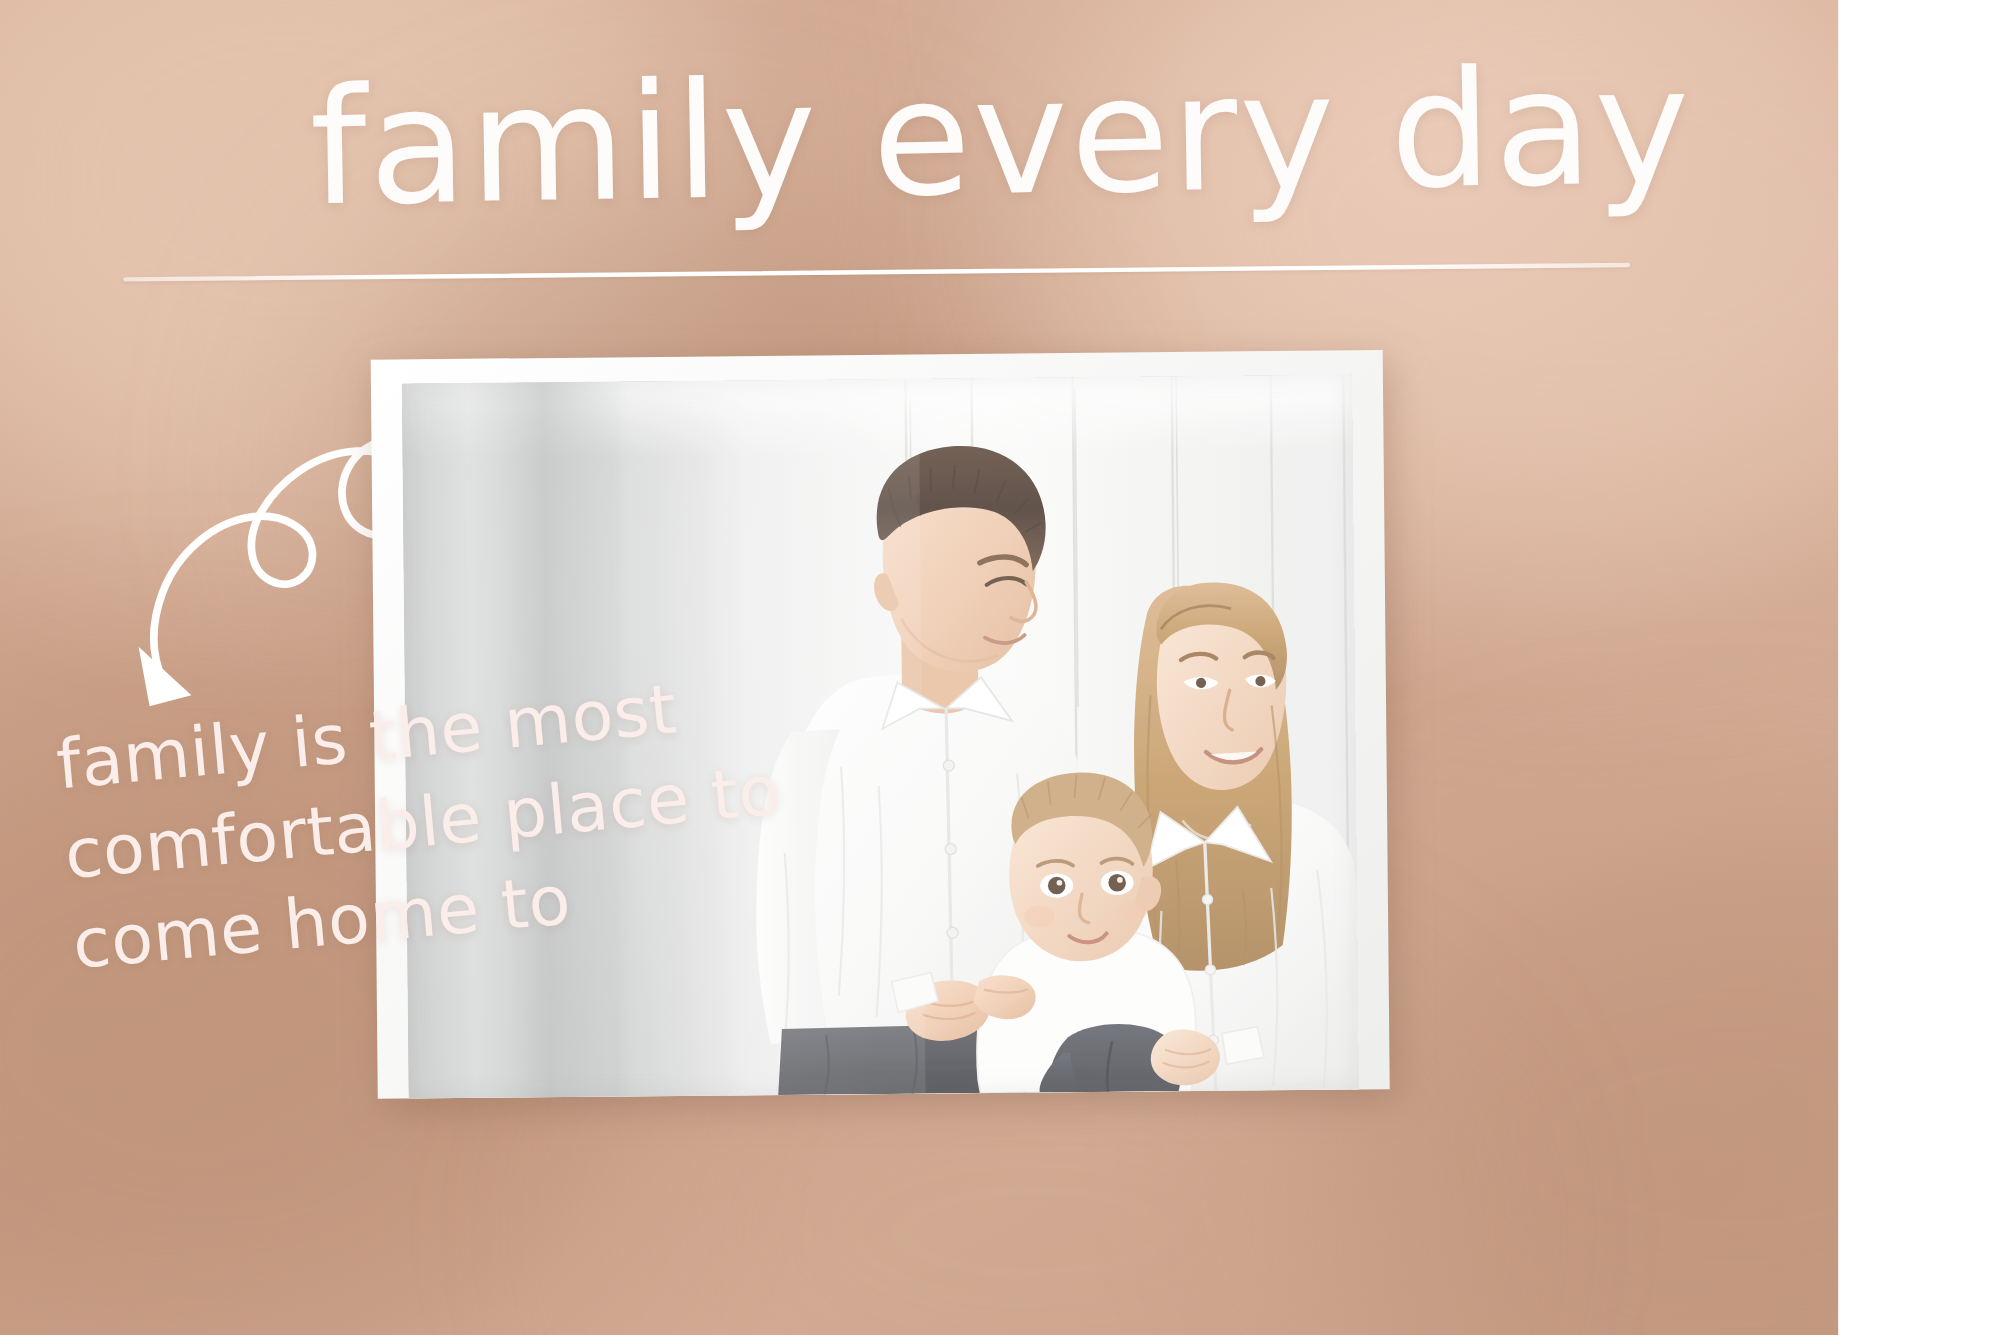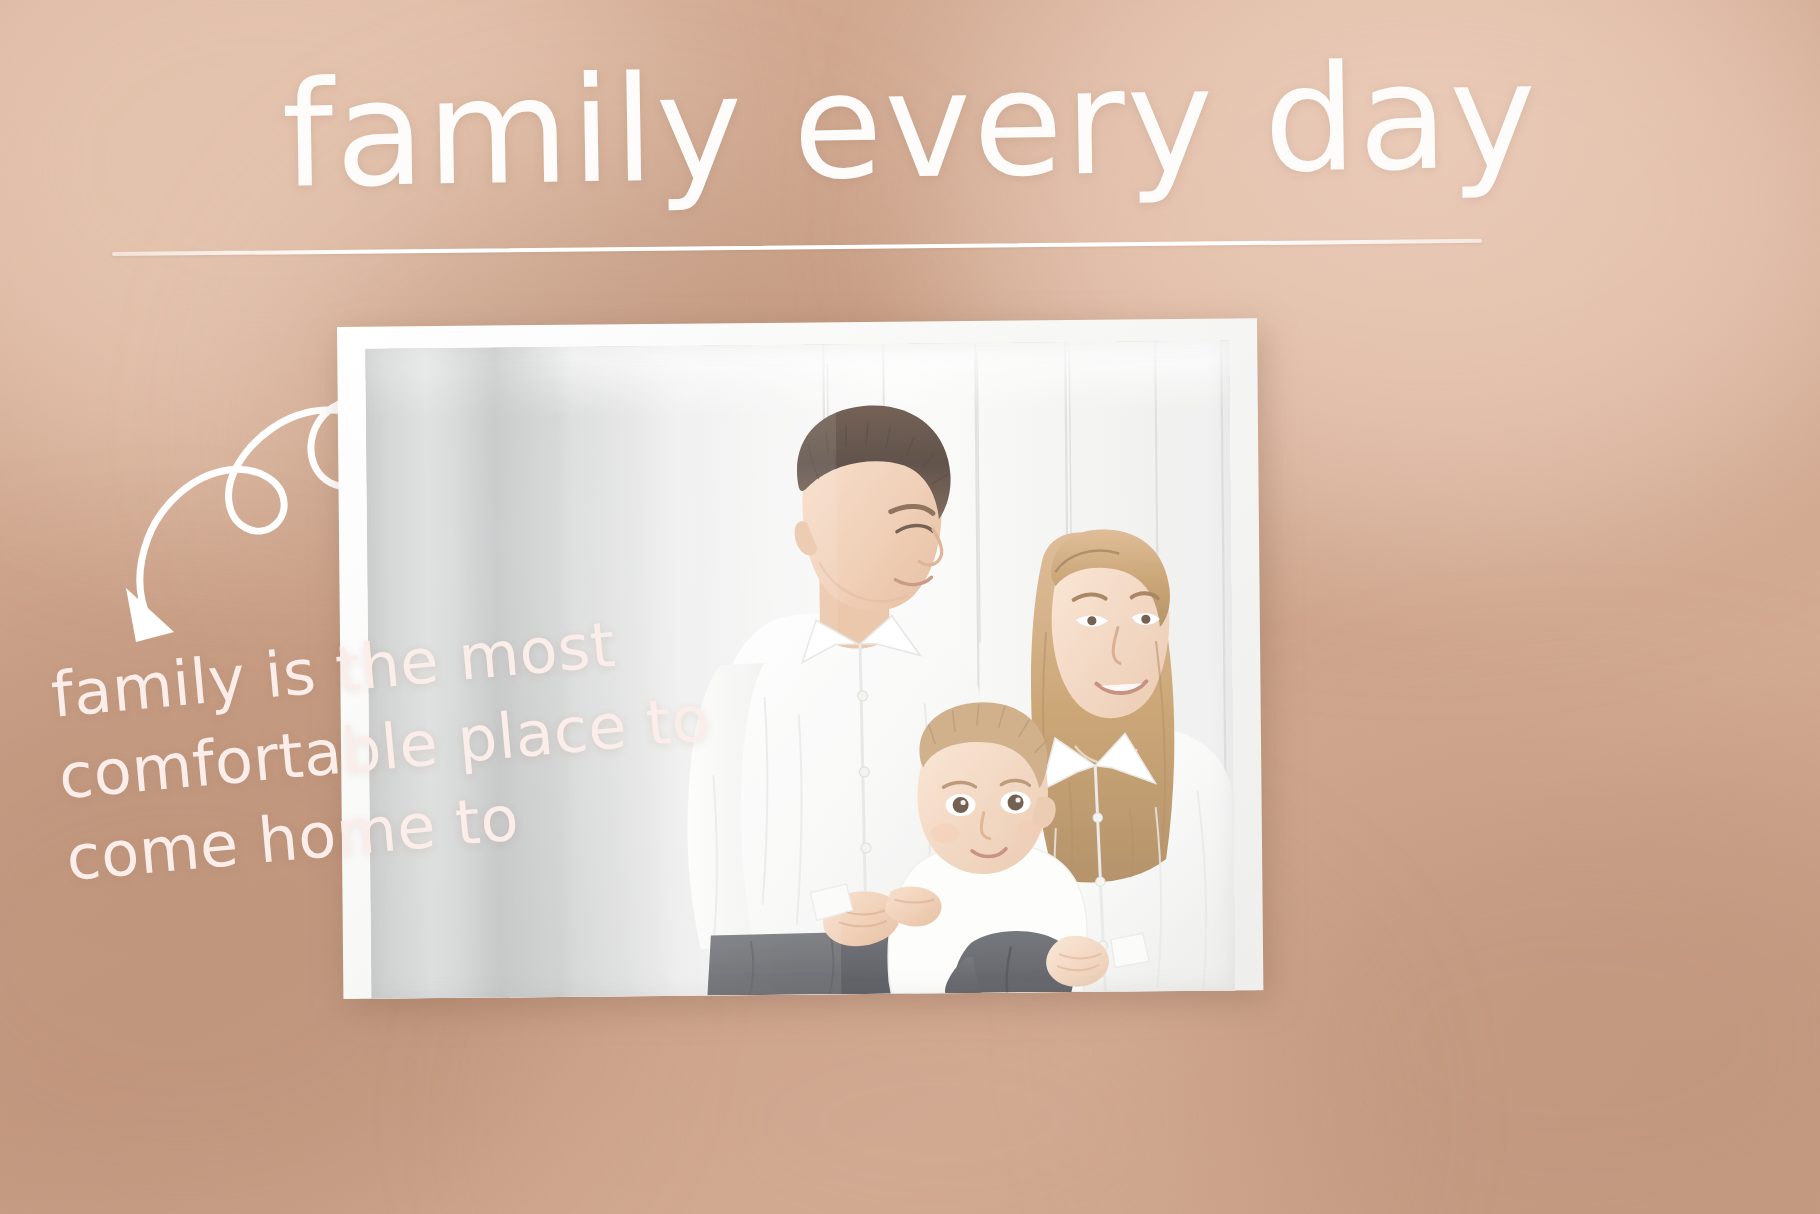--- a/index.html
+++ b/index.html
@@ -7,21 +7,21 @@
 
   html, body {
     width: 1820px;
     height: 1214px;
     overflow: hidden;
     font-family: "DejaVu Sans", sans-serif;
   }
 
   #poster {
     position: relative;
-    width: 1820px;
+    width: 1671px;
     height: 1214px;
     overflow: hidden;
     background:
       radial-gradient(ellipse 900px 700px at 18% 18%, rgba(224,190,168,0.95) 0%, rgba(214,175,150,0.0) 62%),
       radial-gradient(ellipse 1000px 820px at 78% 12%, rgba(233,203,183,0.92) 0%, rgba(214,175,150,0.0) 60%),
       radial-gradient(ellipse 760px 620px at 8% 72%, rgba(198,156,130,0.75) 0%, rgba(214,175,150,0.0) 66%),
       radial-gradient(ellipse 900px 700px at 92% 88%, rgba(198,155,128,0.65) 0%, rgba(214,175,150,0.0) 62%),
       linear-gradient(150deg, #d7b09a 0%, #cfa68e 28%, #c99e85 50%, #d3ab93 74%, #c9a186 100%);
   }
 

